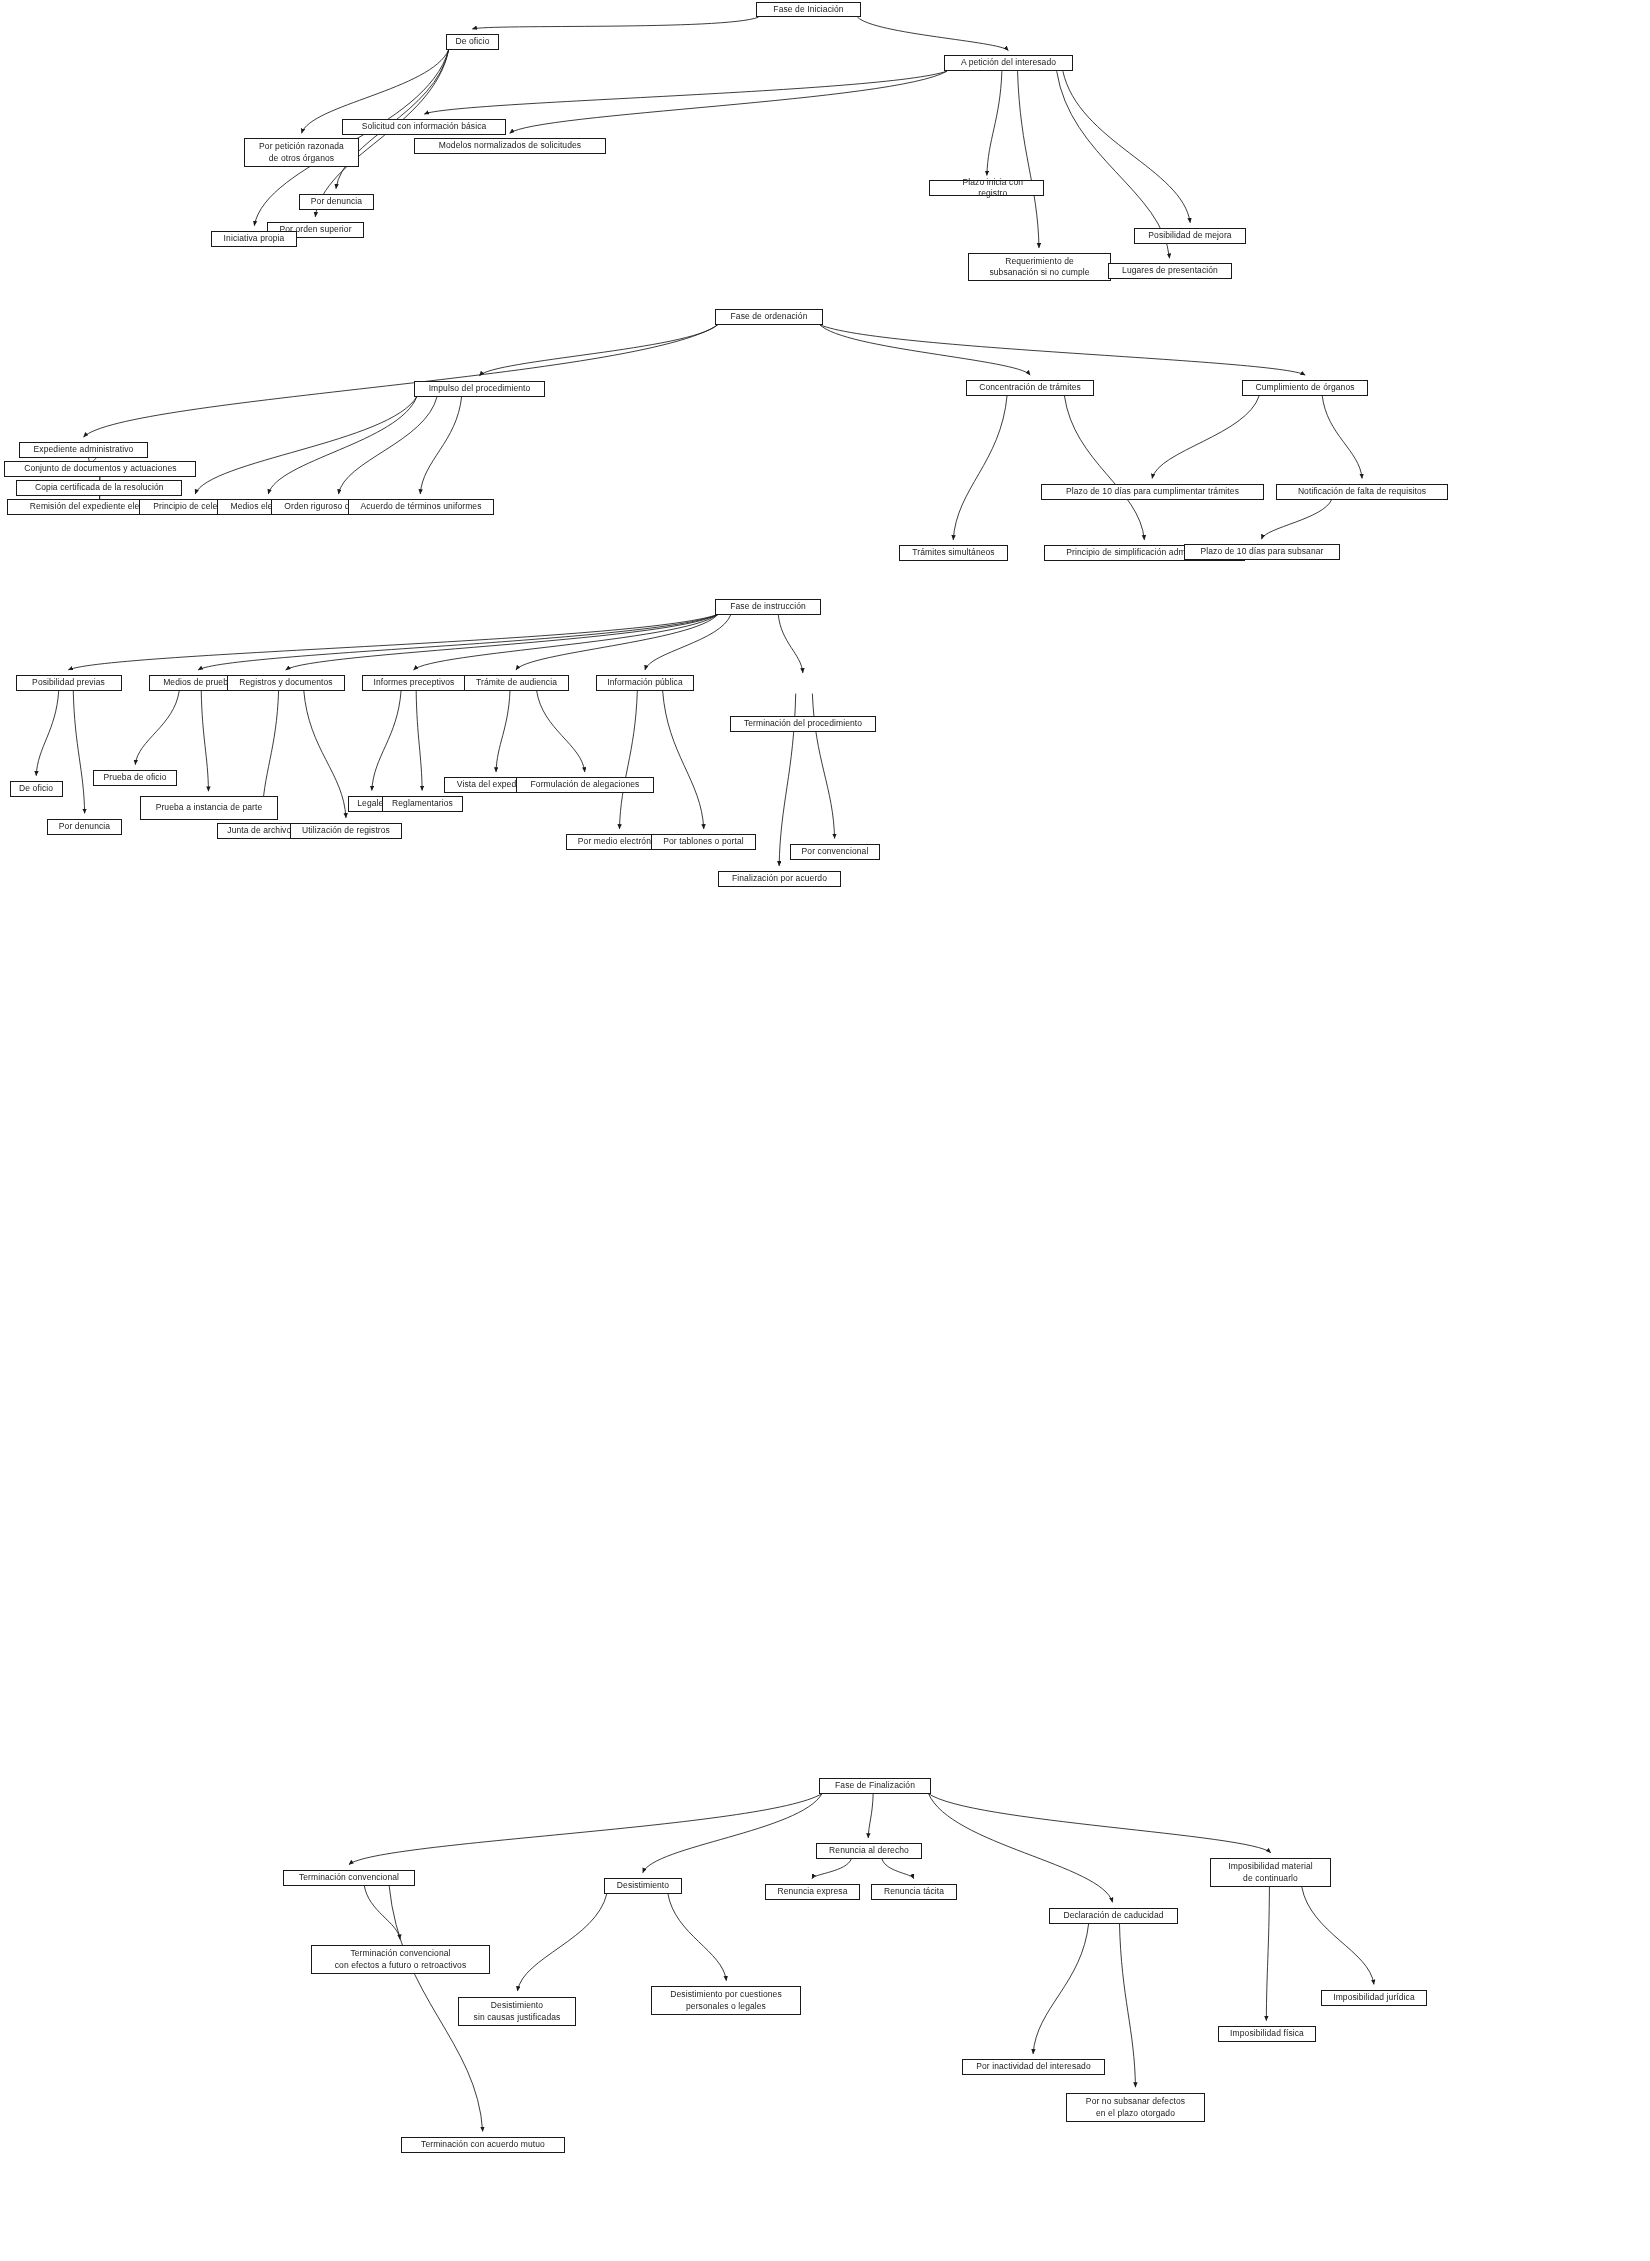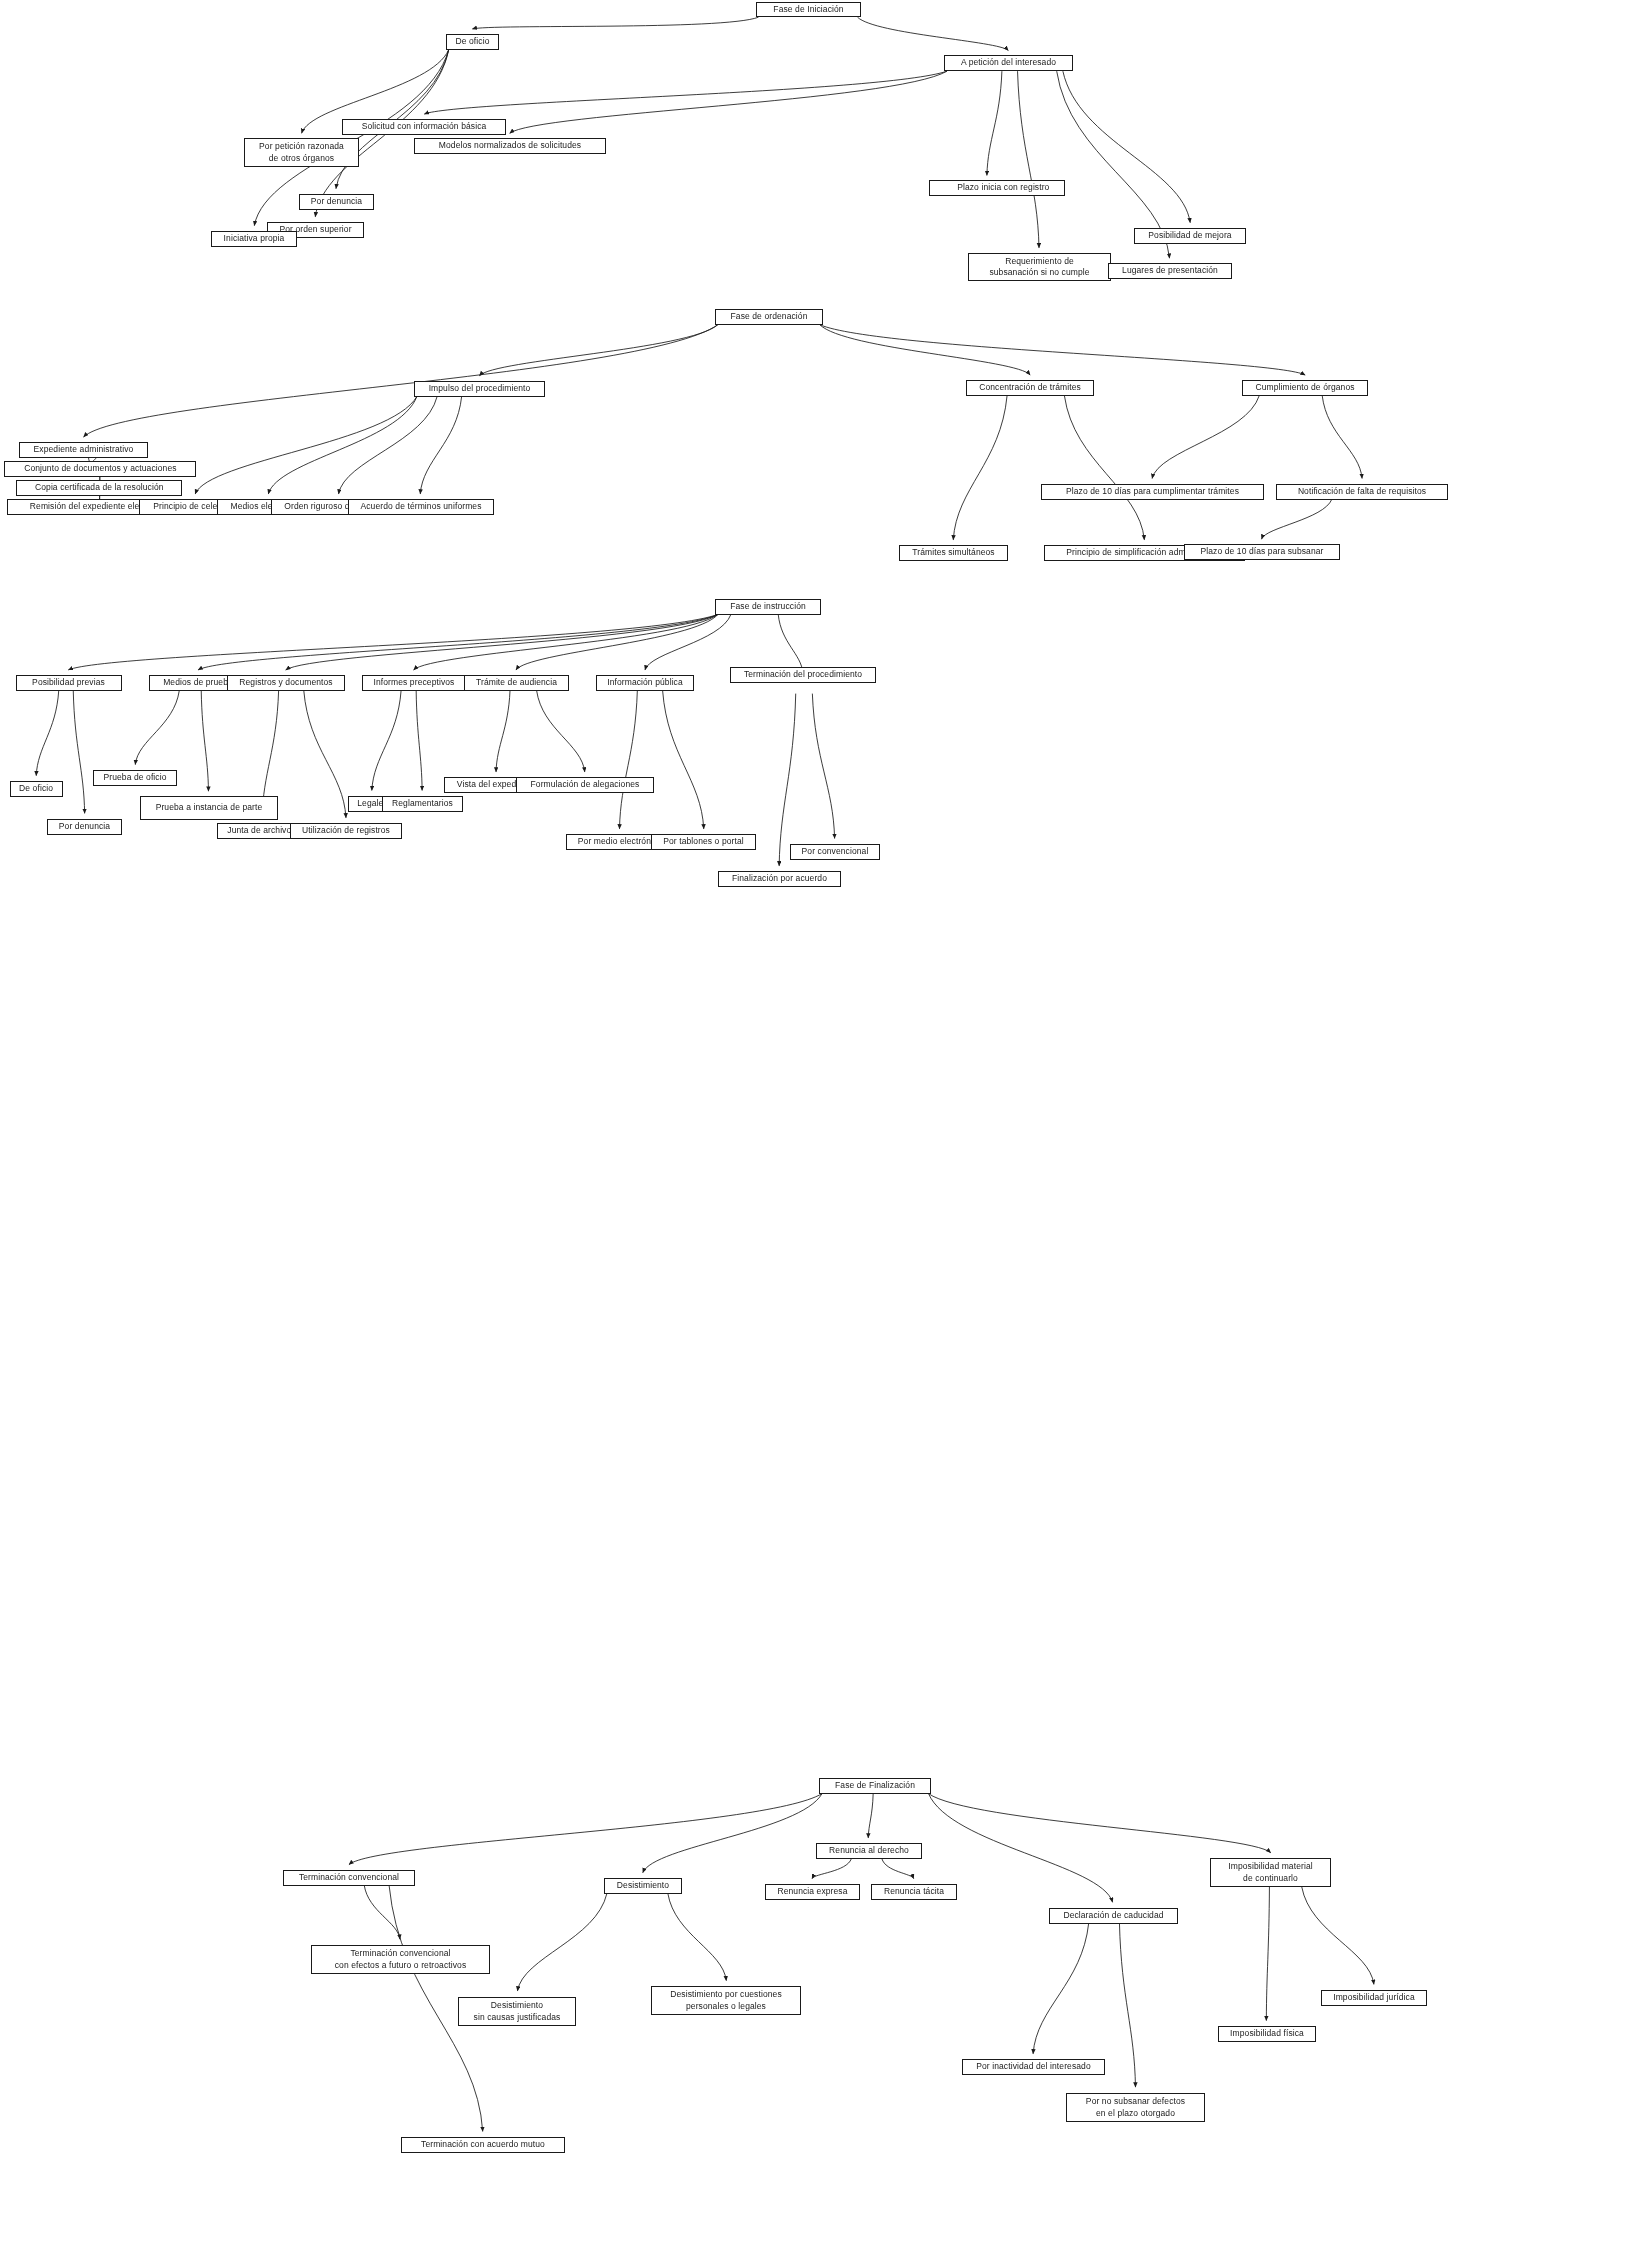--- a/index.html
+++ b/index.html
@@ -122,21 +122,21 @@
   </svg>
   <div id="nodes-layer">
       <div class="node root" style="left: 756px; top: 1.5px; width: 105px; height: 15.5px;"><span>Fase de Iniciación</span></div>
       <div class="node" style="left: 446px; top: 34px; width: 53px; height: 15.5px;"><span>De oficio</span></div>
       <div class="node" style="left: 944px; top: 55px; width: 129px; height: 15.5px;"><span>A petición del interesado</span></div>
       <div class="node" style="left: 244px; top: 138px; width: 115px; height: 29px;"><span>Por petición razonada
 de otros órganos</span></div>
       <div class="node" style="left: 342px; top: 119px; width: 164px; height: 15.5px;"><span>Solicitud con información básica</span></div>
       <div class="node" style="left: 414px; top: 138px; width: 192px; height: 15.5px;"><span>Modelos normalizados de solicitudes</span></div>
       <div class="node" style="left: 299px; top: 194px; width: 75px; height: 15.5px;"><span>Por denuncia</span></div>
-      <div class="node" style="left: 929px; top: 180px; width: 136px; height: 15.5px; padding-left: 17px;"><span>Plazo inicia con registro</span></div>
+      <div class="node" style="left: 929px; top: 180px; width: 115px; height: 15.5px; padding-left: 17px;"><span>Plazo inicia con registro</span></div>
       <div class="node" style="left: 267px; top: 222px; width: 97px; height: 15.5px;"><span>Por orden superior</span></div>
       <div class="node" style="left: 211px; top: 231px; width: 86px; height: 15.5px;"><span>Iniciativa propia</span></div>
       <div class="node" style="left: 1134px; top: 228px; width: 112px; height: 15.5px;"><span>Posibilidad de mejora</span></div>
       <div class="node" style="left: 968px; top: 253px; width: 143px; height: 28px;"><span>Requerimiento de
 subsanación si no cumple</span></div>
       <div class="node" style="left: 1108px; top: 263px; width: 124px; height: 15.5px;"><span>Lugares de presentación</span></div>
       <div class="node root" style="left: 715px; top: 309px; width: 108px; height: 15.5px;"><span>Fase de ordenación</span></div>
       <div class="node" style="left: 414px; top: 381px; width: 131px; height: 15.5px;"><span>Impulso del procedimiento</span></div>
       <div class="node" style="left: 966px; top: 380px; width: 128px; height: 15.5px;"><span>Concentración de trámites</span></div>
       <div class="node" style="left: 1242px; top: 380px; width: 126px; height: 15.5px;"><span>Cumplimiento de órganos</span></div>
@@ -153,21 +153,21 @@
       <div class="node" style="left: 899px; top: 545px; width: 109px; height: 15.5px;"><span>Trámites simultáneos</span></div>
       <div class="node" style="left: 1044px; top: 545px; width: 201px; height: 15.5px;"><span>Principio de simplificación administrativa</span></div>
       <div class="node" style="left: 1184px; top: 544px; width: 156px; height: 15.5px;"><span>Plazo de 10 días para subsanar</span></div>
       <div class="node root" style="left: 715px; top: 599px; width: 106px; height: 15.5px;"><span>Fase de instrucción</span></div>
       <div class="node" style="left: 15.5px; top: 675px; width: 106px; height: 15.5px;"><span>Posibilidad previas</span></div>
       <div class="node" style="left: 149px; top: 675px; width: 98px; height: 15.5px;"><span>Medios de prueba</span></div>
       <div class="node" style="left: 227px; top: 675px; width: 118px; height: 15.5px;"><span>Registros y documentos</span></div>
       <div class="node" style="left: 362px; top: 675px; width: 104px; height: 15.5px;"><span>Informes preceptivos</span></div>
       <div class="node" style="left: 464px; top: 675px; width: 105px; height: 15.5px;"><span>Trámite de audiencia</span></div>
       <div class="node" style="left: 596px; top: 675px; width: 98px; height: 15.5px;"><span>Información pública</span></div>
-      <div class="node" style="left: 730px; top: 667px; width: 146px; height: 15.5px;"><span>Terminación del procedimiento</span></div>
+      <div class="node" style="left: 730px; top: 716px; width: 146px; height: 15.5px;"><span>Terminación del procedimiento</span></div>
       <div class="node" style="left: 93px; top: 770px; width: 84px; height: 15.5px;"><span>Prueba de oficio</span></div>
       <div class="node" style="left: 9.6px; top: 781px; width: 53px; height: 15.5px;"><span>De oficio</span></div>
       <div class="node" style="left: 444px; top: 777px; width: 104px; height: 15.5px;"><span>Vista del expediente</span></div>
       <div class="node" style="left: 516px; top: 777px; width: 138px; height: 15.5px;"><span>Formulación de alegaciones</span></div>
       <div class="node" style="left: 140px; top: 796px; width: 138px; height: 24px;"><span>Prueba a instancia de parte</span></div>
       <div class="node" style="left: 348px; top: 796px; width: 49px; height: 15.5px;"><span>Legales</span></div>
       <div class="node" style="left: 382px; top: 796px; width: 81px; height: 15.5px;"><span>Reglamentarios</span></div>
       <div class="node" style="left: 47px; top: 819px; width: 75px; height: 15.5px;"><span>Por denuncia</span></div>
       <div class="node" style="left: 217px; top: 823px; width: 89px; height: 15.5px;"><span>Junta de archivos</span></div>
       <div class="node" style="left: 290px; top: 823px; width: 112px; height: 15.5px;"><span>Utilización de registros</span></div>

